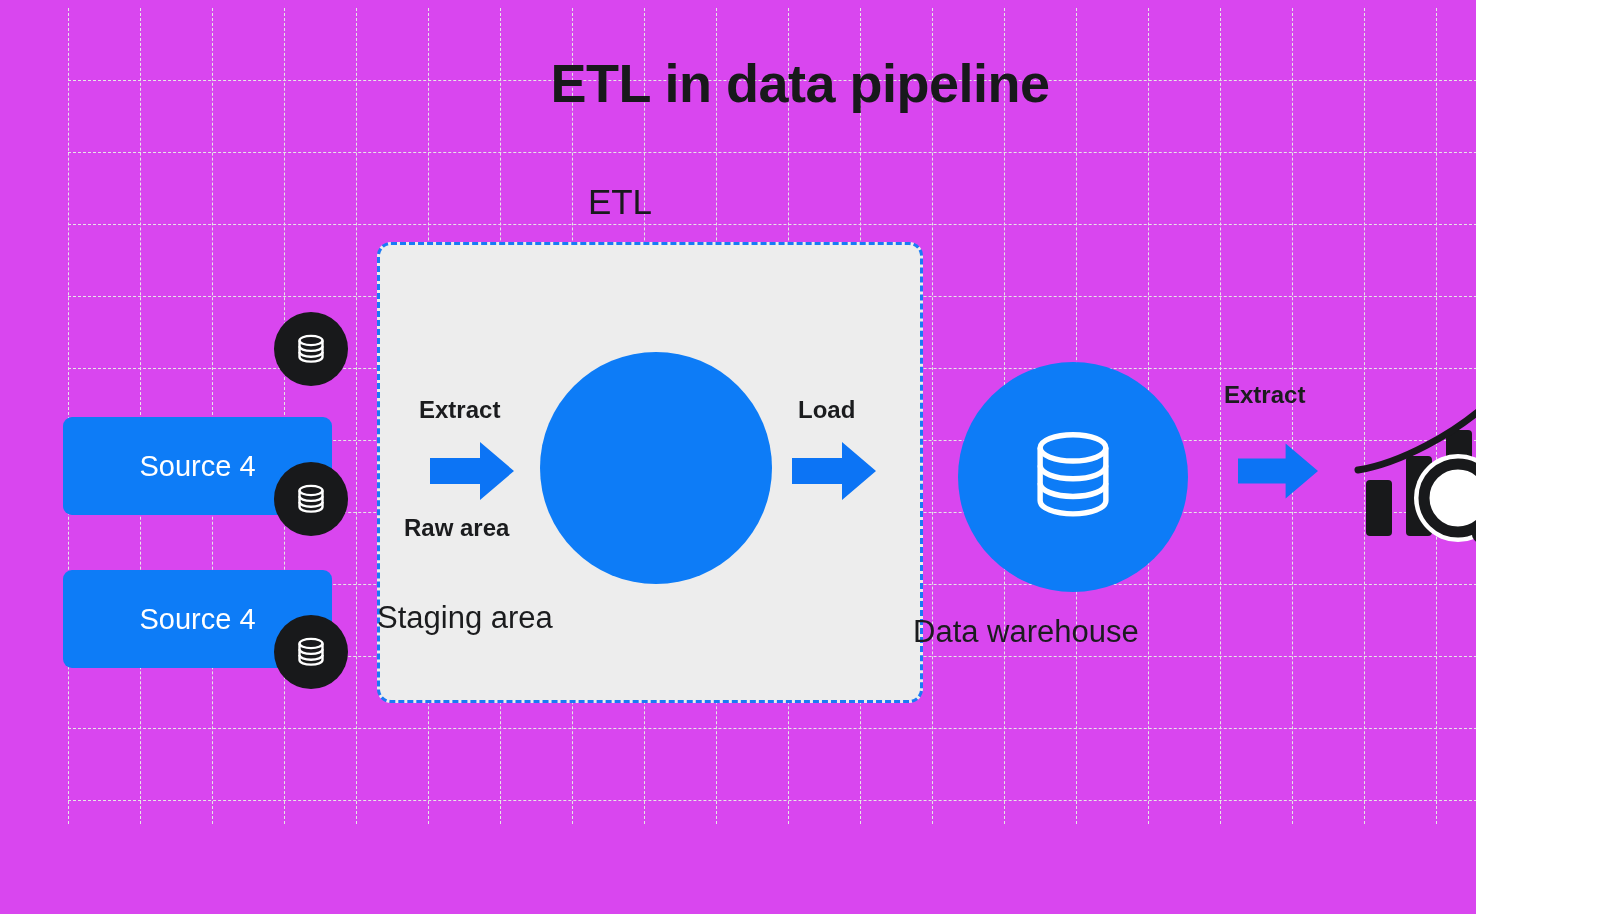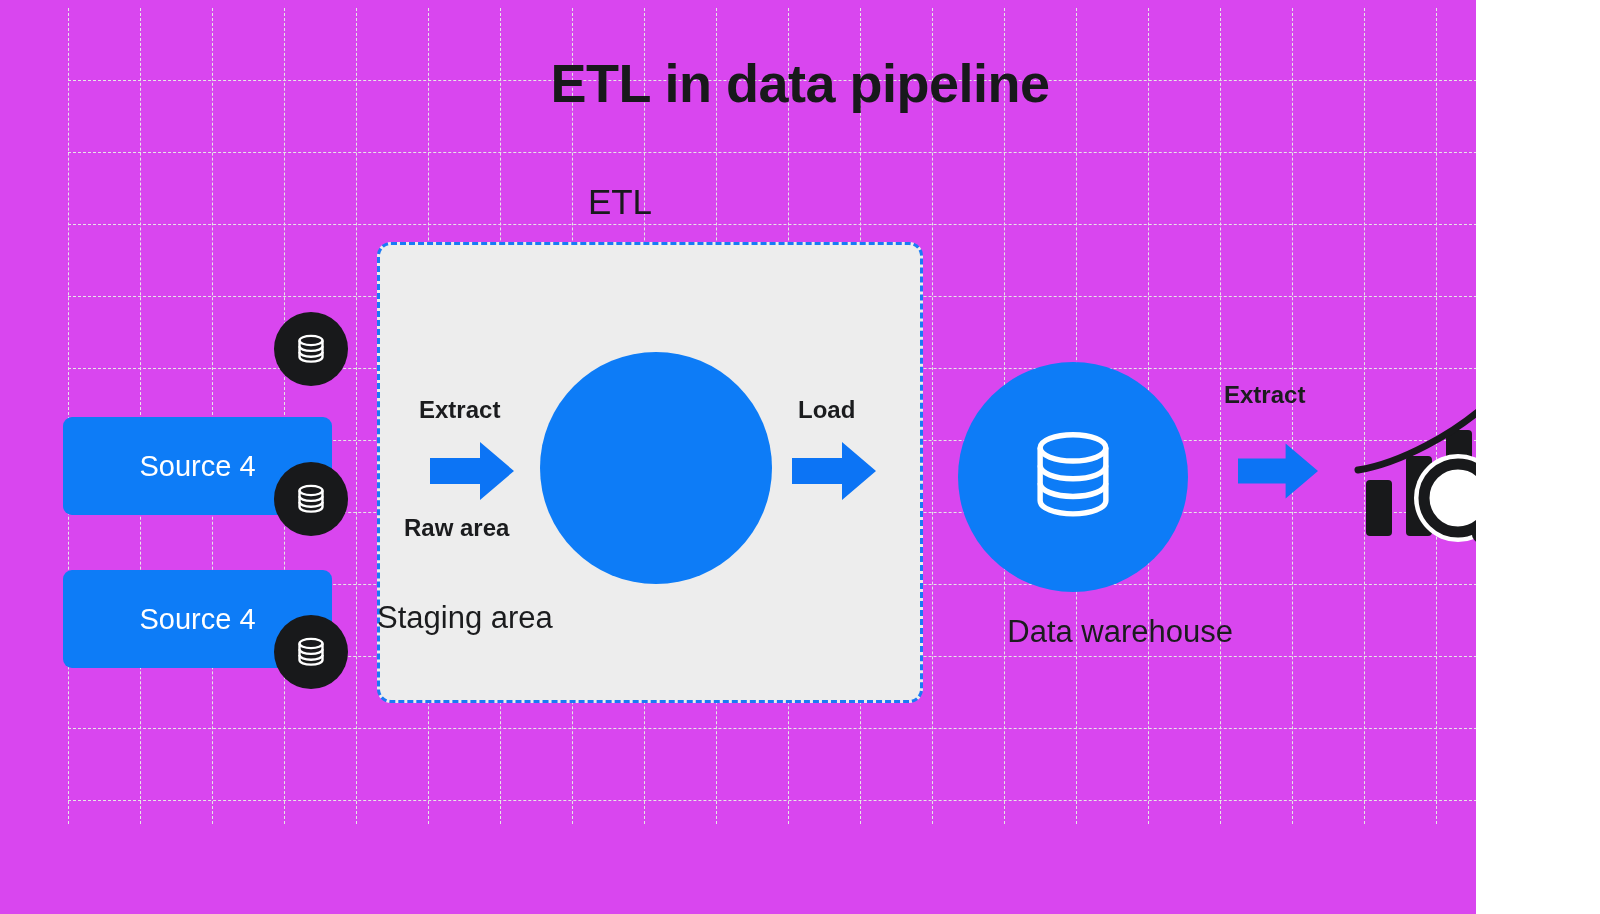--- a/index.html
+++ b/index.html
@@ -136,21 +136,21 @@
     background: #0d7cf7;
     display: flex;
     align-items: center;
     justify-content: center;
   }
   #dw-label {
     position: absolute;
     left: 913px;
     top: 614px;
     width: 320px;
-    text-align: right;
+    text-align: left;
     font-size: 31px;
     color: #1b1c1e;
   }
 
   
   #transform-circle {
     position: absolute;
     left: 540px;
     top: 352px;
     width: 232px;

